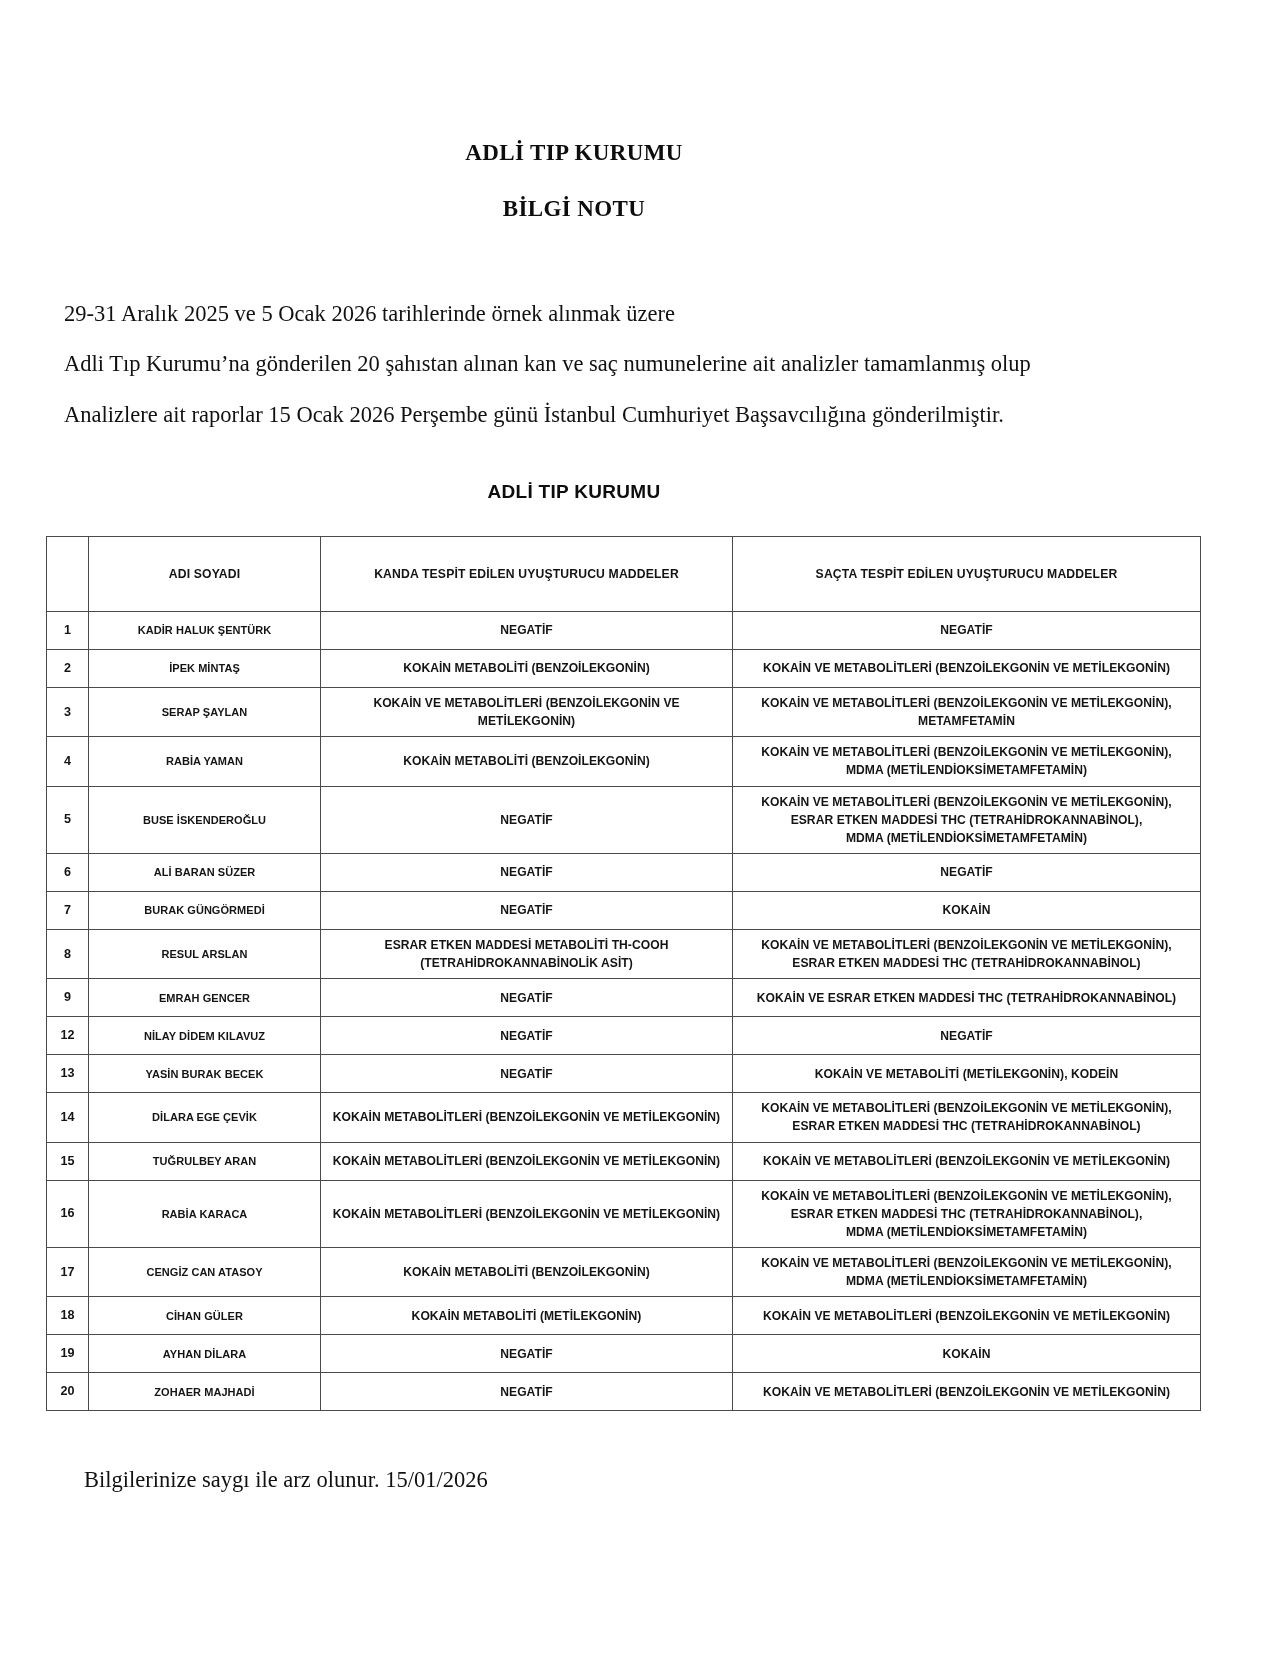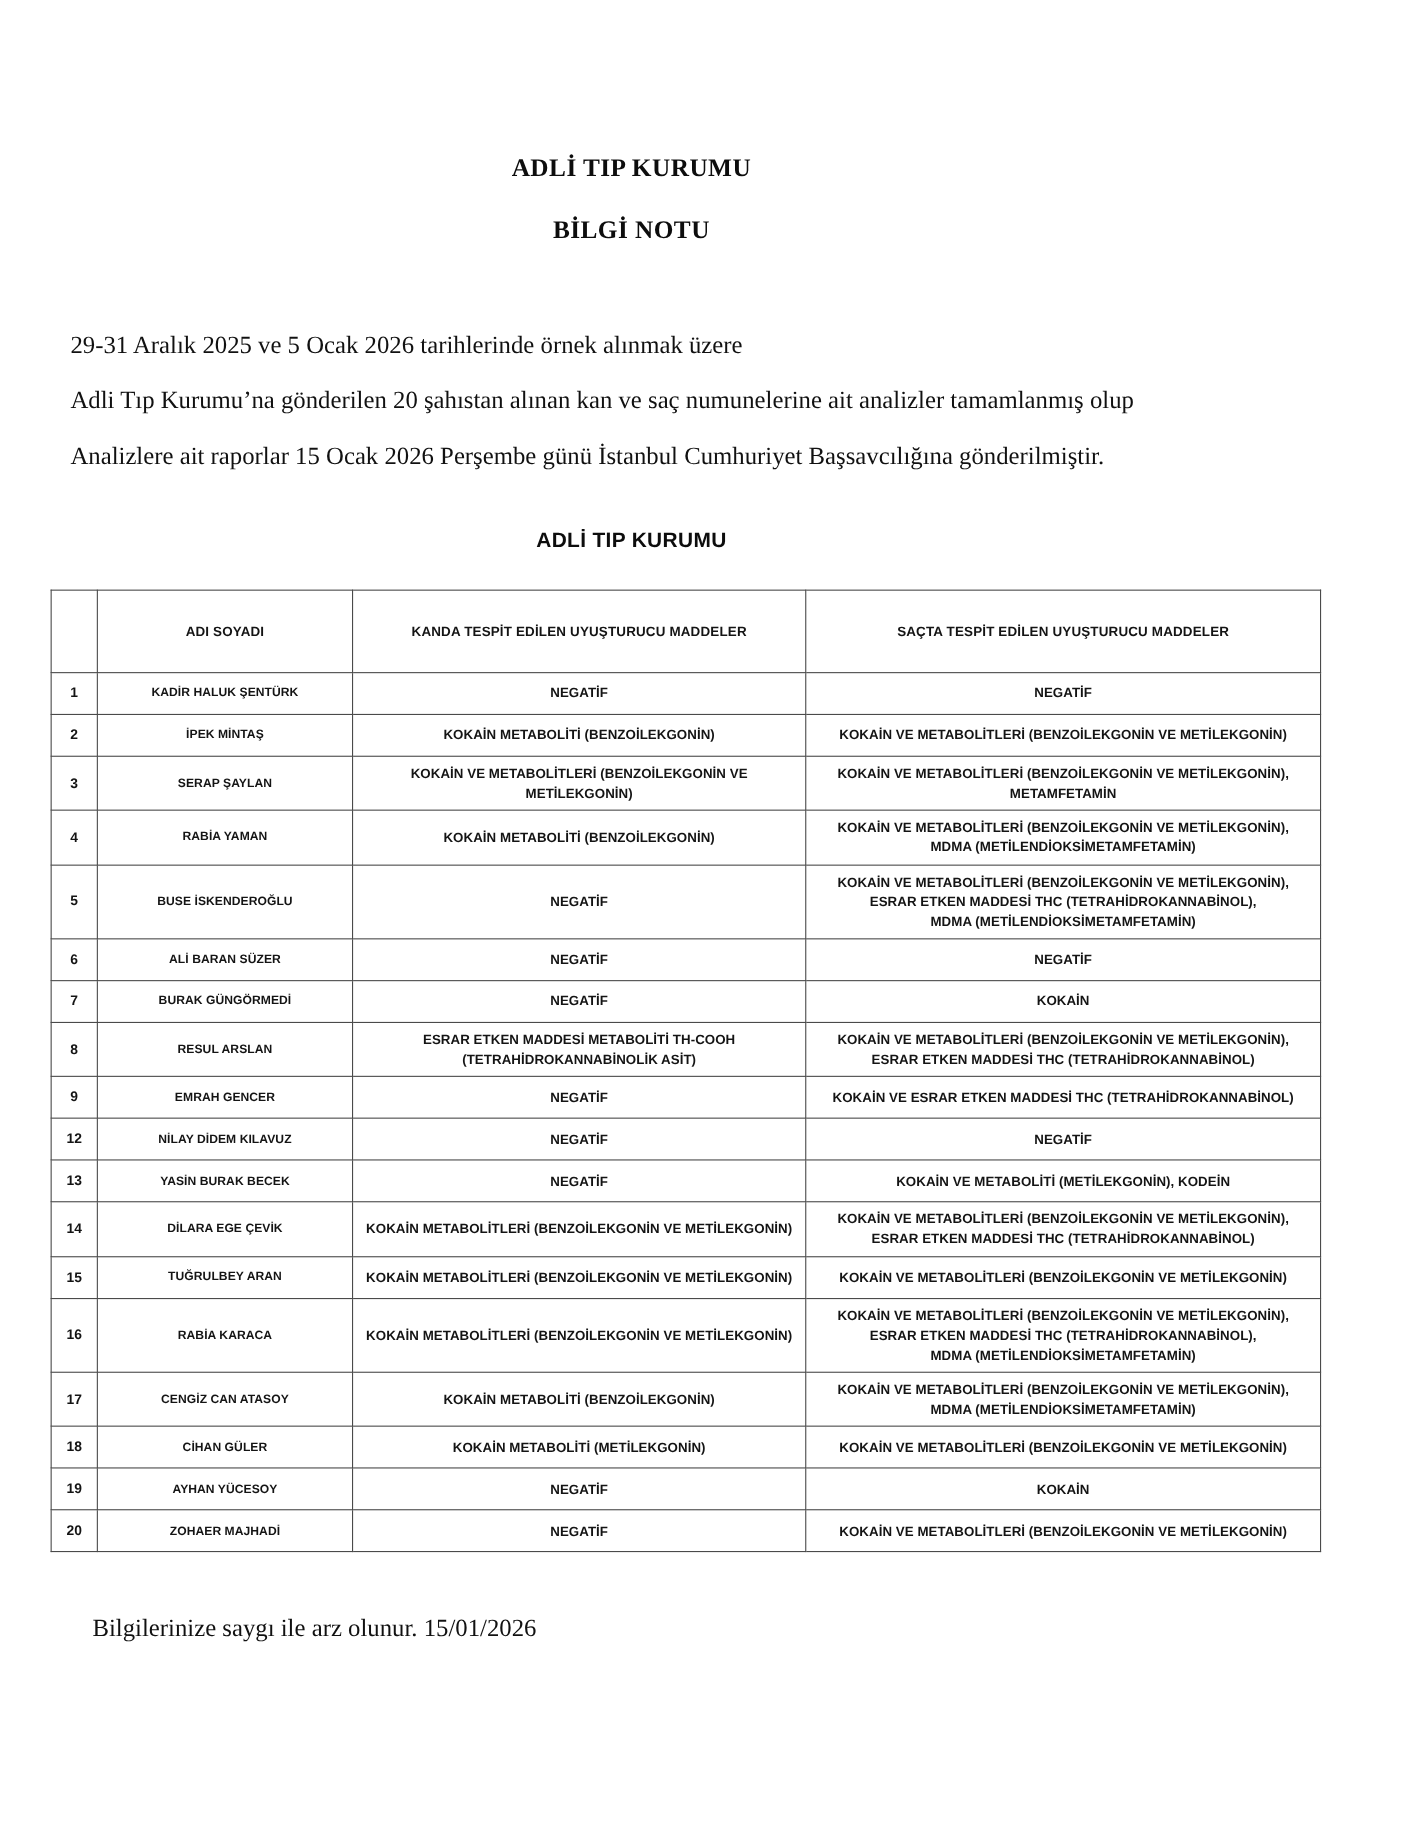--- a/index.html
+++ b/index.html
@@ -342,21 +342,21 @@
             <td class="name">CİHAN GÜLER</td>
             <td class="cell-lines">
               <span>KOKAİN METABOLİTİ (METİLEKGONİN)</span>
             </td>
             <td class="cell-lines">
               <span>KOKAİN VE METABOLİTLERİ (BENZOİLEKGONİN VE METİLEKGONİN)</span>
             </td>
           </tr>
           <tr>
             <td class="no">19</td>
-            <td class="name">AYHAN YÜCESOY</td>
+            <td class="name">AYHAN DİLARA</td>
             <td class="cell-lines">
               <span>NEGATİF</span>
             </td>
             <td class="cell-lines">
               <span>KOKAİN</span>
             </td>
           </tr>
           <tr>
             <td class="no">20</td>
             <td class="name">ZOHAER MAJHADİ</td>

